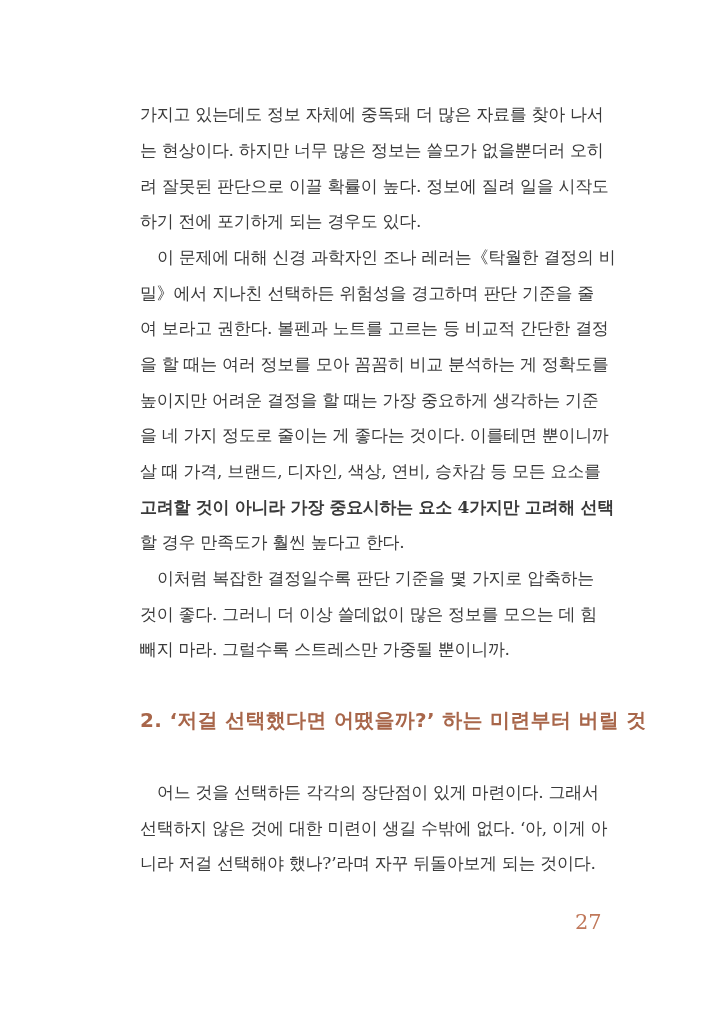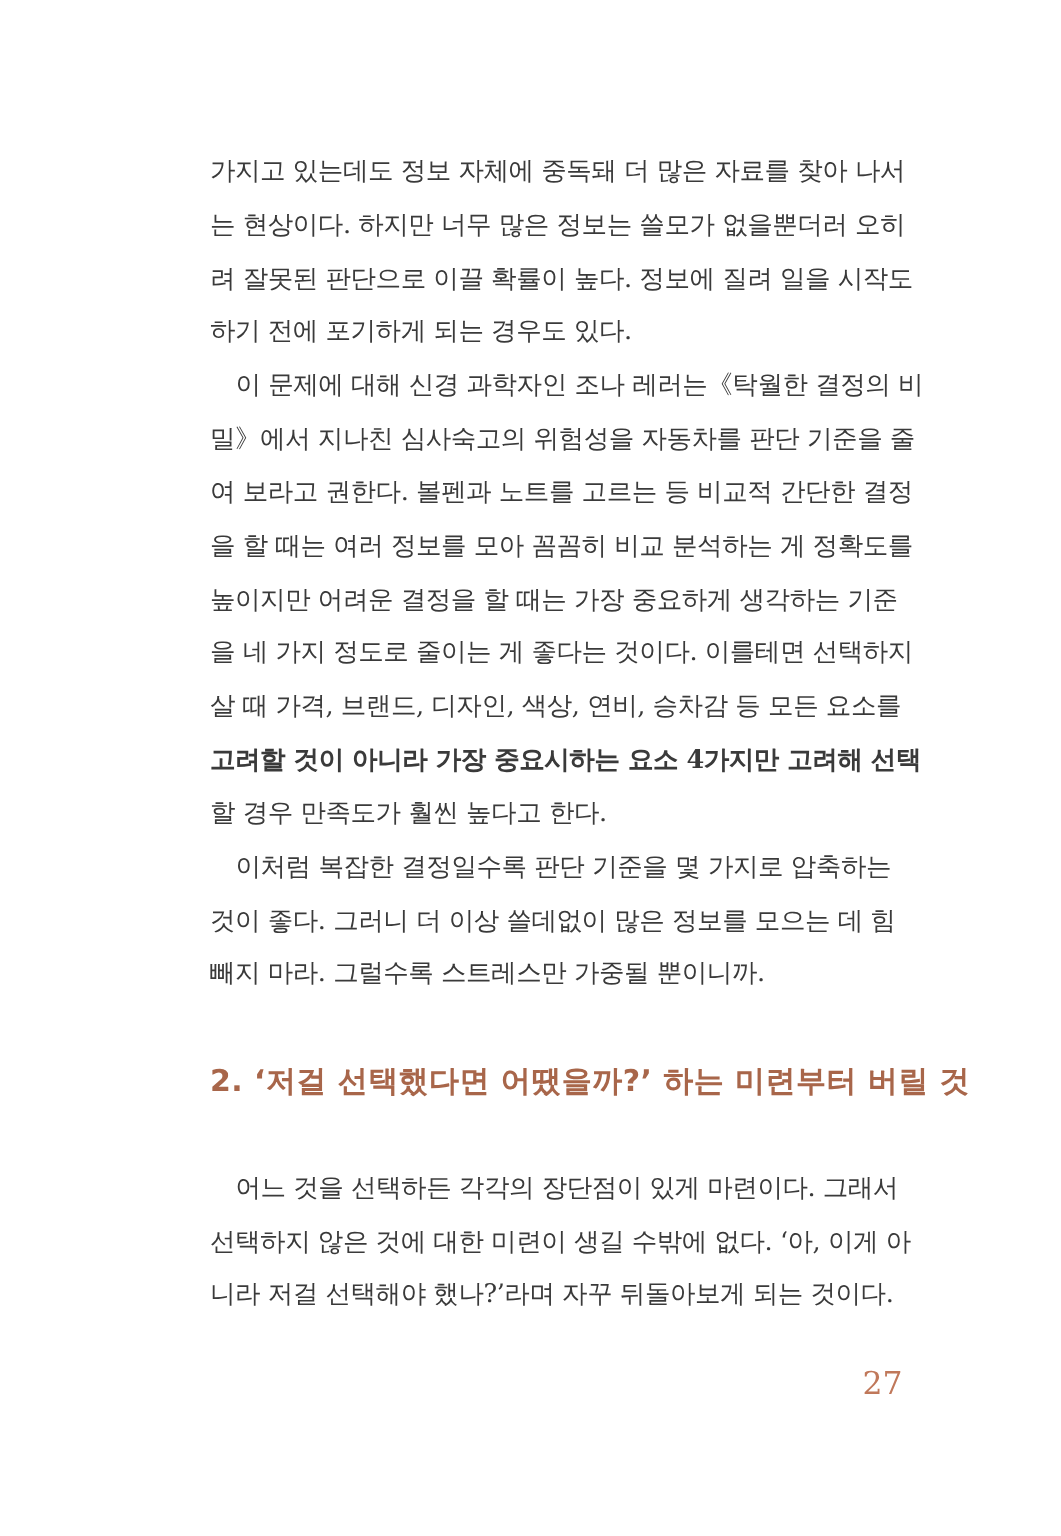--- a/index.html
+++ b/index.html
@@ -68,25 +68,25 @@
 
   <div>
     <div class="line" style="top:102px;">가지고 있는데도 정보 자체에 중독돼 더 많은 자료를 찾아 나서</div>
     <div class="line" style="top:138px;">는 현상이다. 하지만 너무 많은 정보는 쓸모가 없을뿐더러 오히</div>
     <div class="line" style="top:174px;">려 잘못된 판단으로 이끌 확률이 높다. 정보에 질려 일을 시작도</div>
     <div class="line last" style="top:209px;">하기 전에 포기하게 되는 경우도 있다.</div>
   </div>
 
   <div>
     <div class="line indent" style="top:245px;">이 문제에 대해 신경 과학자인 조나 레러는《탁월한 결정의 비</div>
-    <div class="line" style="top:281px;">밀》에서 지나친 심사숙고의 위험성을 자동차를 판단 기준을 줄</div>
+    <div class="line" style="top:281px;">밀》에서 지나친 선택하든 위험성을 경고하며 판단 기준을 줄</div>
     <div class="line" style="top:316px;">여 보라고 권한다. 볼펜과 노트를 고르는 등 비교적 간단한 결정</div>
     <div class="line" style="top:352px;">을 할 때는 여러 정보를 모아 꼼꼼히 비교 분석하는 게 정확도를</div>
     <div class="line" style="top:388px;">높이지만 어려운 결정을 할 때는 가장 중요하게 생각하는 기준</div>
-    <div class="line" style="top:423px;">을 네 가지 정도로 줄이는 게 좋다는 것이다. 이를테면 선택하지</div>
+    <div class="line" style="top:423px;">을 네 가지 정도로 줄이는 게 좋다는 것이다. 이를테면 뿐이니까</div>
     <div class="line" style="top:459px;">살 때 가격, 브랜드, 디자인, 색상, 연비, 승차감 등 모든 요소를</div>
     <div class="line" style="top:495px;font-weight:bold;">고려할 것이 아니라 가장 중요시하는 요소 4가지만 고려해 선택</div>
     <div class="line last" style="top:530px;">할 경우 만족도가 훨씬 높다고 한다.</div>
   </div>
 
   <div>
     <div class="line indent" style="top:566px;">이처럼 복잡한 결정일수록 판단 기준을 몇 가지로 압축하는</div>
     <div class="line" style="top:602px;">것이 좋다. 그러니 더 이상 쓸데없이 많은 정보를 모으는 데 힘</div>
     <div class="line last" style="top:637px;">빼지 마라. 그럴수록 스트레스만 가중될 뿐이니까.</div>
   </div>

